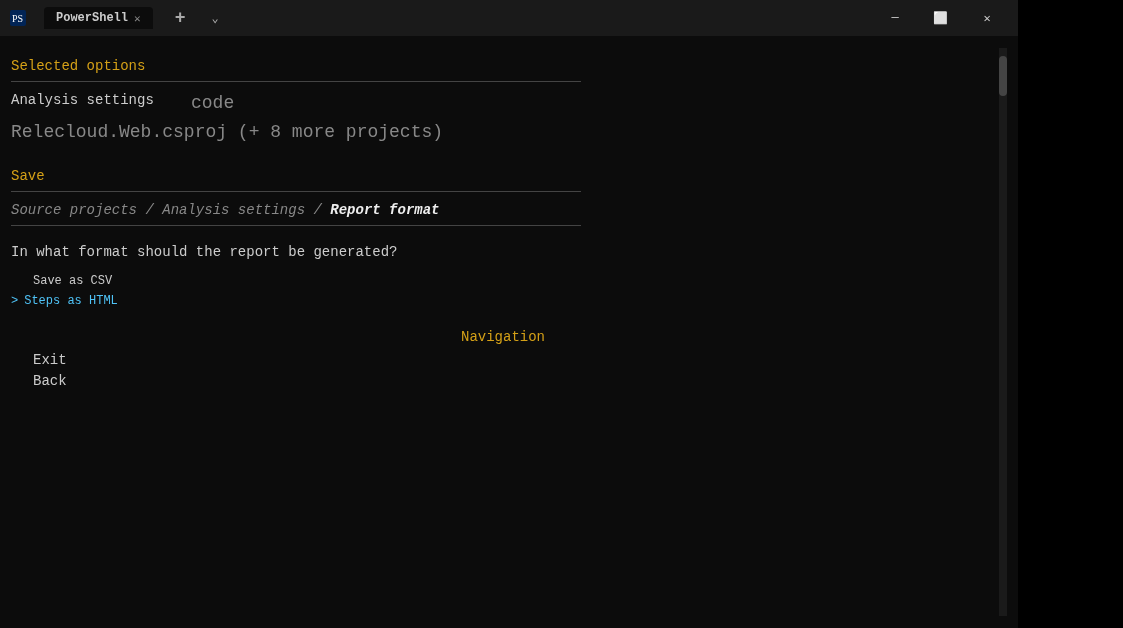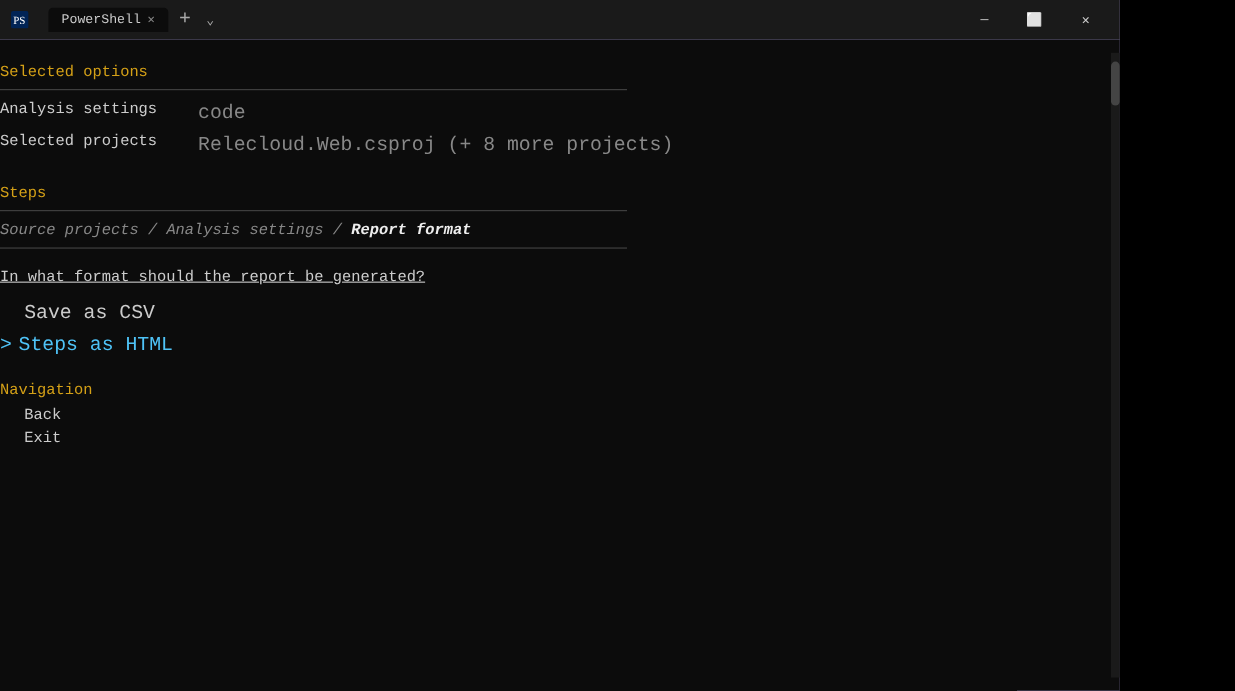--- a/index.html
+++ b/index.html
@@ -45,22 +45,23 @@
     }
 
     .titlebar-icon svg {
       width: 16px;
       height: 16px;
     }
 
     .titlebar-tabs {
       display: flex;
       align-items: center;
-      gap: 4px;
+      gap: 16px;
       margin-left: 8px;
+      font-weight: bold;
     }
 
     .tab-item {
       display: flex;
       align-items: center;
       gap: 6px;
       background: #0c0c0c;
       color: #ccc;
       font-size: 12px;
       padding: 4px 12px;
@@ -107,21 +108,21 @@
       background: transparent;
     }
 
     
     .terminal {
       flex: 1;
       background: #0c0c0c;
       color: #ccc;
       font-size: 14px;
       line-height: 1.5;
-      padding: 12px 0;
+      padding: 12px 11px;
       overflow: hidden;
       display: flex;
       position: relative;
     }
 
     .terminal-content {
       flex: 1;
       overflow: hidden;
     }
 
@@ -181,30 +182,29 @@
     .steps-breadcrumb .active-step {
       color: #eee;
       font-weight: bold;
     }
 
     .question-text {
       color: #ccc;
       font-size: 14px;
       margin-top: 16px;
       margin-bottom: 8px;
-      text-decoration: underline;
     }
 
     .menu-items {
       margin-top: 4px;
     }
 
     .menu-item {
       color: #ccc;
-      font-size: 18px;
+      font-size: 12px;
       padding: 1px 0 1px 22px;
       cursor: pointer;
       display: flex;
       align-items: center;
     }
 
     .menu-item.selected {
       color: #4fc3f7;
       padding-left: 0;
     }
@@ -212,20 +212,21 @@
     .menu-item.selected .arrow {
       color: #4fc3f7;
       margin-right: 6px;
     }
 
     .nav-header {
       color: #d4a017;
       font-size: 14px;
       margin-top: 16px;
       margin-bottom: 2px;
+      text-align: center;
     }
 
     .nav-item {
       color: #ccc;
       font-size: 14px;
       padding-left: 22px;
       cursor: pointer;
     }
   </style>
 </head>
@@ -259,25 +260,24 @@
     <div class="terminal-content">
 
       <div class="section-header">Selected options</div>
       <hr class="divider">
 
       <div class="info-row">
         <span class="info-key">Analysis settings</span>
         <span class="info-value">code</span>
       </div>
       <div class="info-row">
-        <span class="info-key">Selected projects</span>
         <span class="info-value">Relecloud.Web.csproj (+ 8 more projects)</span>
       </div>
 
-      <div class="section-header" style="margin-top:20px;">Steps</div>
+      <div class="section-header" style="margin-top:20px;">Save</div>
       <hr class="divider">
 
       <div class="steps-breadcrumb">
         <span>Source projects</span><span> / </span><span>Analysis settings</span><span> / </span><span class="active-step">Report format</span>
       </div>
 
       <hr class="divider">
 
       <div class="question-text">In what format should the report be generated?</div>
 
@@ -286,24 +286,24 @@
           <span>Save as CSV</span>
         </div>
         <div class="menu-item selected">
           <span class="arrow">&gt; </span>
           <span>Steps as HTML</span>
         </div>
       </div>
 
       <div class="nav-header">Navigation</div>
       <div class="nav-item">
+        <span>Exit</span>
+      </div>
+      <div class="nav-item">
         <span>Back</span>
-      </div>
-      <div class="nav-item">
-        <span>Exit</span>
       </div>
 
     </div>
     <div class="scrollbar">
       <div class="scrollbar-thumb"></div>
     </div>
   </div>
 </div>
 
 </body></html>

